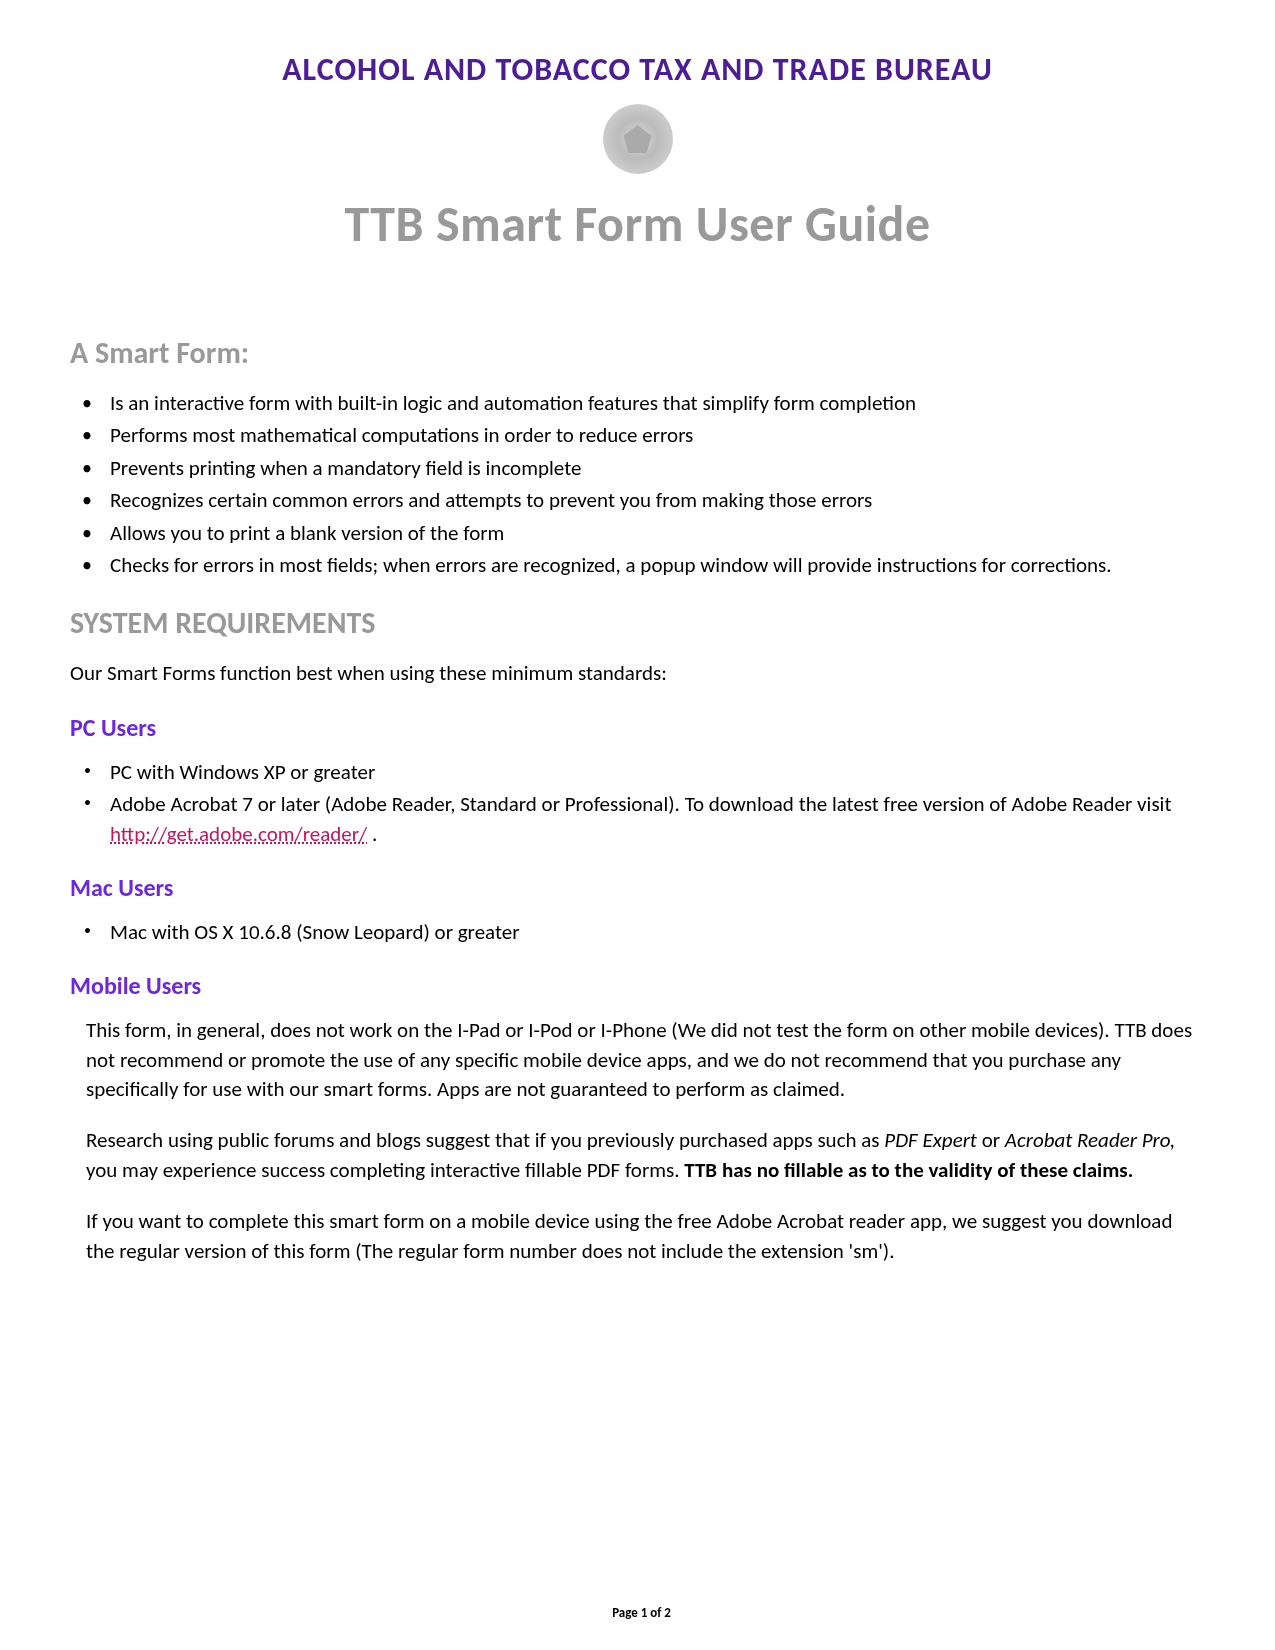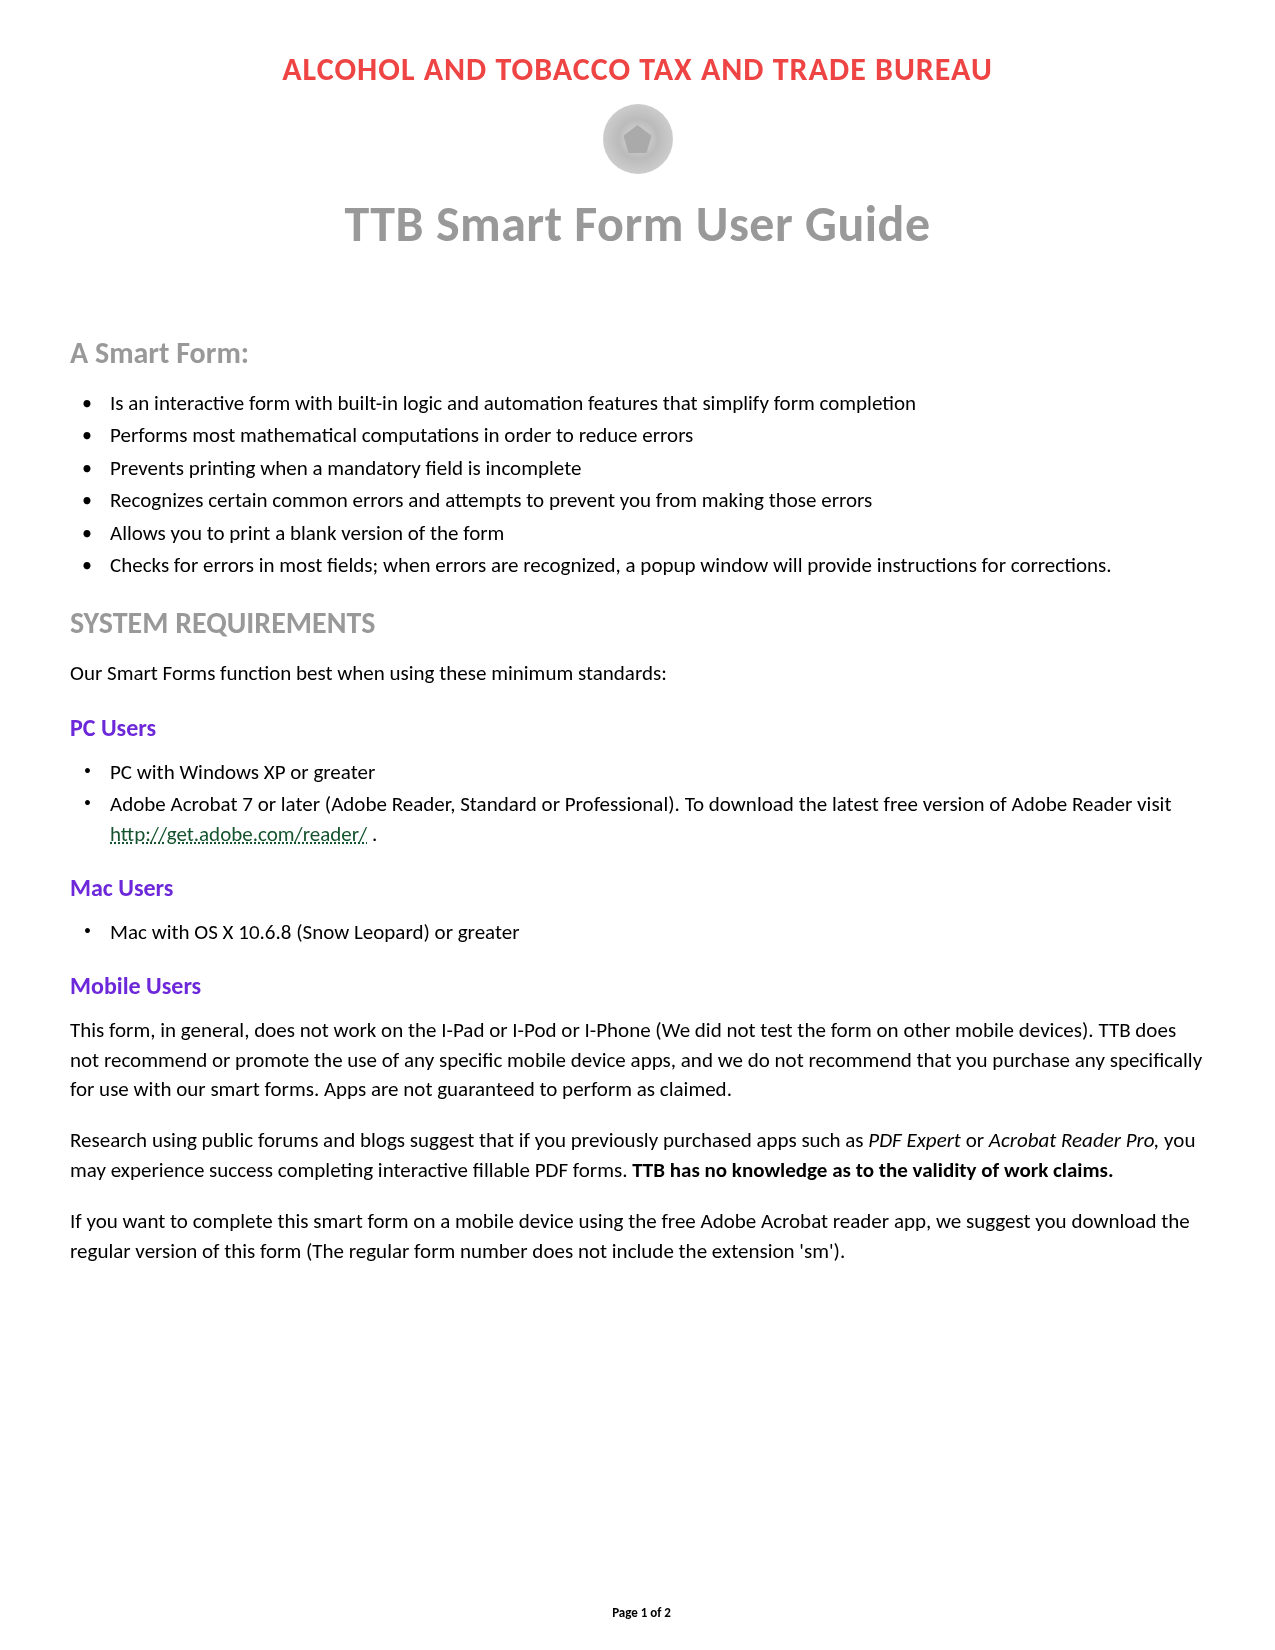--- a/index.html
+++ b/index.html
@@ -23,21 +23,21 @@
     .dept-line1 {
       font-size: 32px;
       font-weight: bold;
       color: #999;
       letter-spacing: 1px;
       margin-bottom: 4px;
     }
     .dept-line2 {
       font-size: 32px;
       font-weight: bold;
-      color: #ef4444;
+      color: #4c1d95;
       letter-spacing: 1px;
       margin-bottom: 10px;
     }
     .seal {
       display: inline-block;
       width: 70px;
       height: 70px;
       border-radius: 50%;
       background: radial-gradient(circle, #ddd 0%, #bbb 40%, #ccc 70%, #eee 100%);
       margin: 5px auto 15px auto;
@@ -100,25 +100,26 @@
     }
     .intro-text {
       font-size: 21px;
       line-height: 1.4;
       margin-bottom: 16px;
     }
     .body-para {
       font-size: 21px;
       line-height: 1.4;
       margin-bottom: 22px;
+      margin-left: 16px;
     }
     .link-text {
       text-decoration: underline;
       text-decoration-style: dotted;
-      color: #14532d;
+      color: #be185d;
       text-align: center;
     }
     .italic { font-style: italic; }
     .bold { font-weight: bold; }
     .footer {
       position: absolute;
       bottom: 30px;
       left: 4px;
       width: 100%;
       text-align: center;
@@ -157,17 +158,17 @@
 </ul>
 
 <div class="subsection-heading">Mac Users</div>
 <ul class="small-bullet">
   <li>Mac with OS X 10.6.8 (Snow Leopard) or greater</li>
 </ul>
 
 <div class="subsection-heading">Mobile Users</div>
 <div class="body-para">This form, in general, does not work on the I-Pad or I-Pod or I-Phone (We did not test the form on other mobile devices). TTB does not recommend or promote the use of any specific mobile device apps, and we do not recommend that you purchase any specifically for use with our smart forms. Apps are not guaranteed to perform as claimed.</div>
 <div class="body-para">
-  <span>Research using public forums and blogs suggest that if you previously purchased apps such as </span><span class="italic">PDF Expert</span><span> or </span><span class="italic">Acrobat Reader Pro,</span><span> you may experience success completing interactive fillable PDF forms. </span><span class="bold">TTB has no knowledge as to the validity of work claims.</span>
+  <span>Research using public forums and blogs suggest that if you previously purchased apps such as </span><span class="italic">PDF Expert</span><span> or </span><span class="italic">Acrobat Reader Pro,</span><span> you may experience success completing interactive fillable PDF forms. </span><span class="bold">TTB has no fillable as to the validity of these claims.</span>
 </div>
 <div class="body-para">If you want to complete this smart form on a mobile device using the free Adobe Acrobat reader app, we suggest you download the regular version of this form (The regular form number does not include the extension 'sm').</div>
 
 <div class="footer">Page 1 of 2</div>
 
 </body></html>

